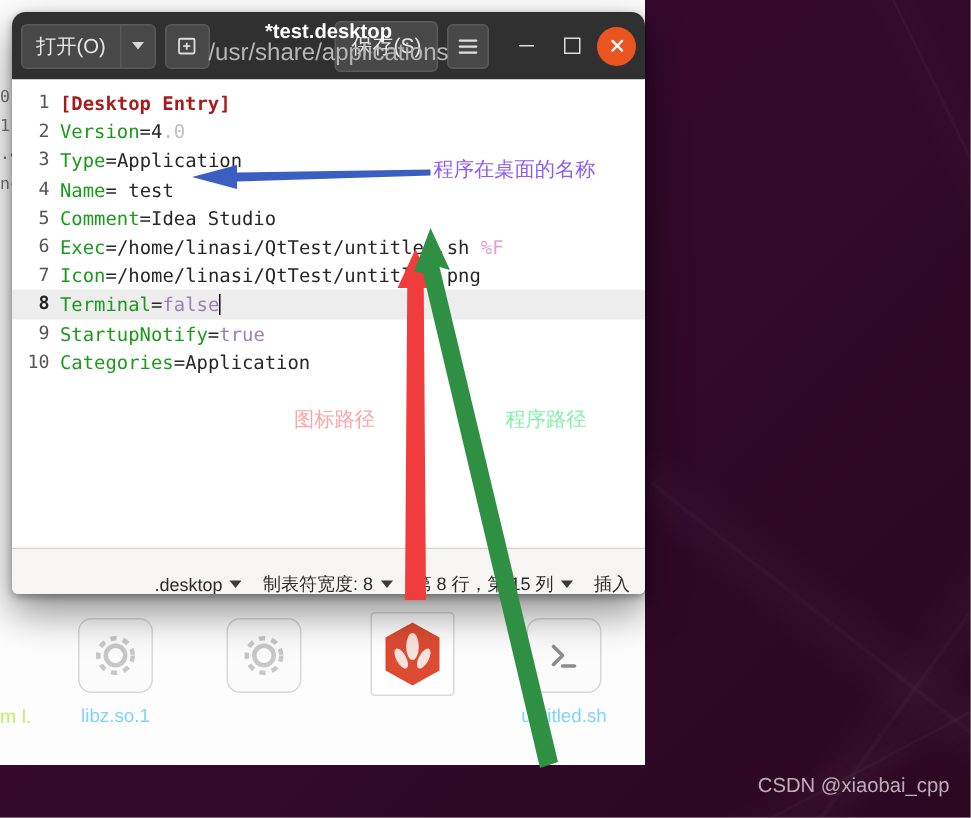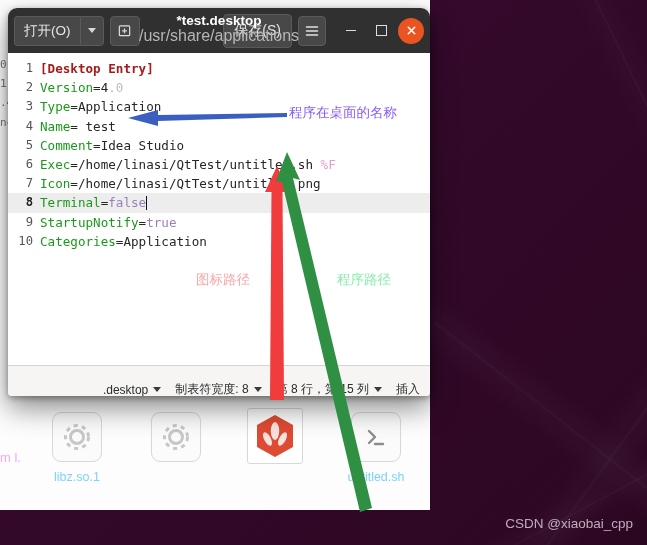--- a/index.html
+++ b/index.html
@@ -20,21 +20,21 @@
                box-shadow:0 0 26px 14px rgba(255,255,255,.030);}
   #desktop .s3{width:240px;height:2px;transform:rotate(64deg);left:520px;top:90px;
                box-shadow:0 0 24px 12px rgba(255,255,255,.025);}
   #desktop .s4{width:260px;height:2px;transform:rotate(-28deg);left:430px;top:520px;
                box-shadow:0 0 20px 10px rgba(255,255,255,.022);}
 
   
   #bg-page{position:absolute;left:0;top:0;width:430px;height:510px;background:#fdfdfd;}
   #bg-sliver-text{position:absolute;left:0;top:55px;width:16px;color:#777;
      font-family:"DejaVu Sans Mono",monospace;font-size:11px;line-height:19.2px;}
-  #bg-lower-text{position:absolute;left:0;top:448px;width:22px;color:#f0abfc;
+  #bg-lower-text{position:absolute;left:0;top:468px;width:22px;color:#bef264;
      font-size:13px;line-height:20px;}
 
   
   #window{position:absolute;left:8px;top:8px;width:422px;height:388px;
     border-radius:9px 9px 4px 4px;overflow:hidden;
     box-shadow:0 12px 28px rgba(0,0,0,.45),0 2px 6px rgba(0,0,0,.35);}
 
   
   #titlebar{height:45px;background:#303030;display:flex;align-items:center;
     padding:0 6px;box-sizing:border-box;position:relative;}

